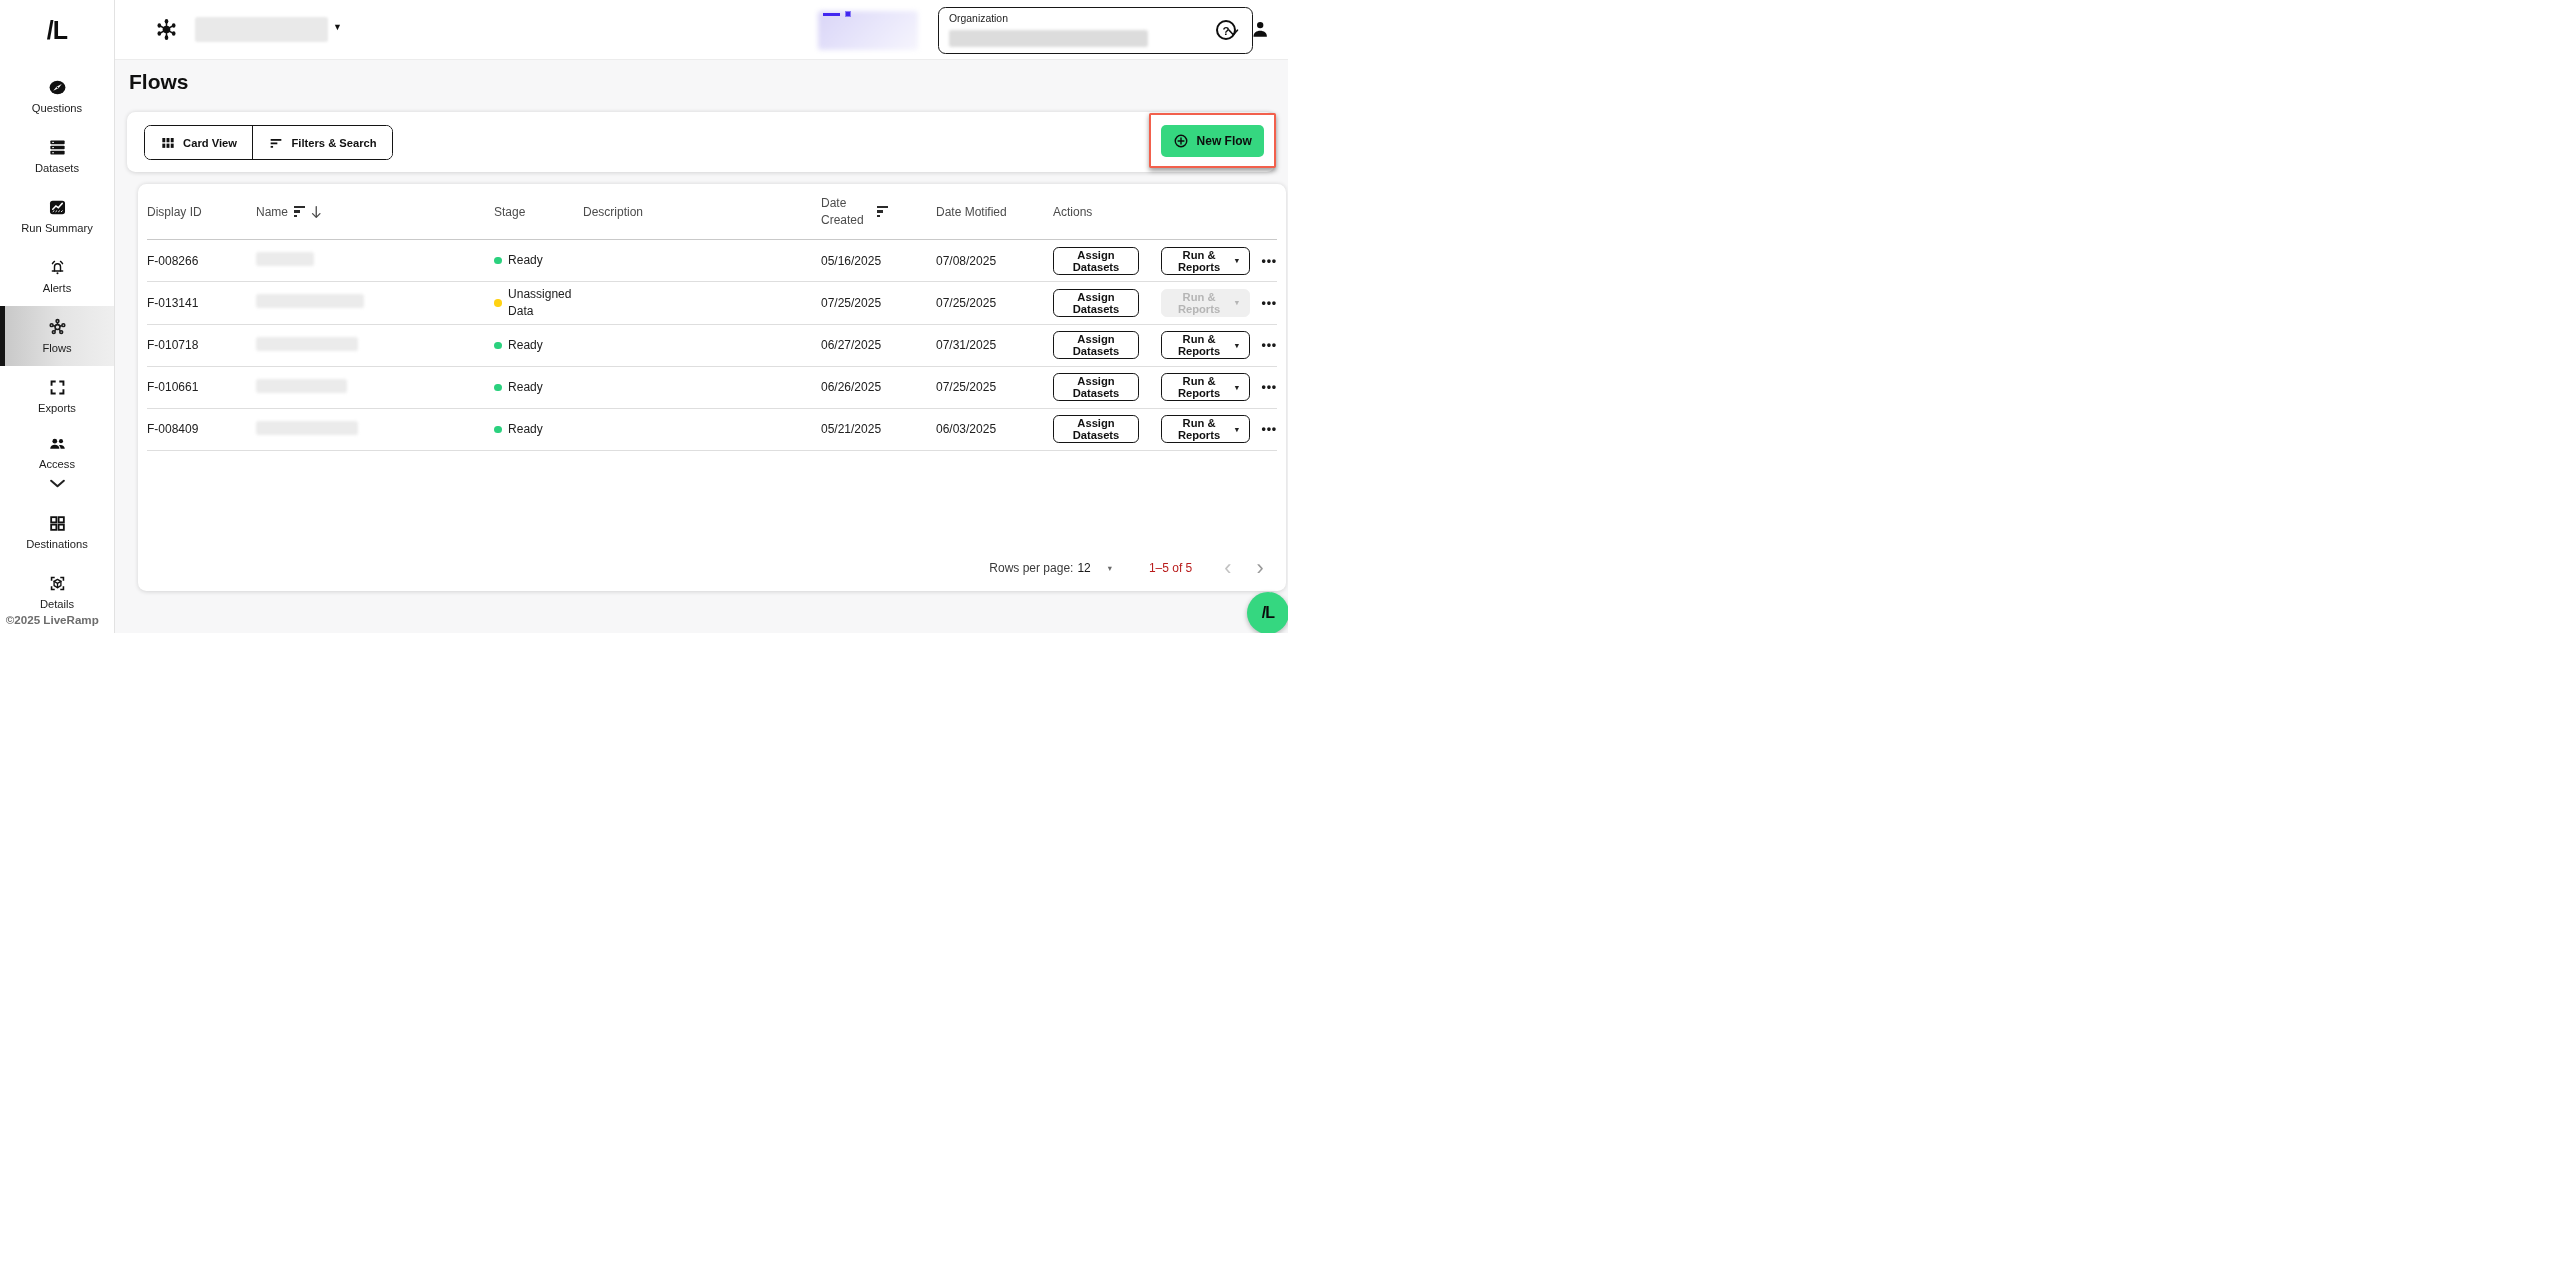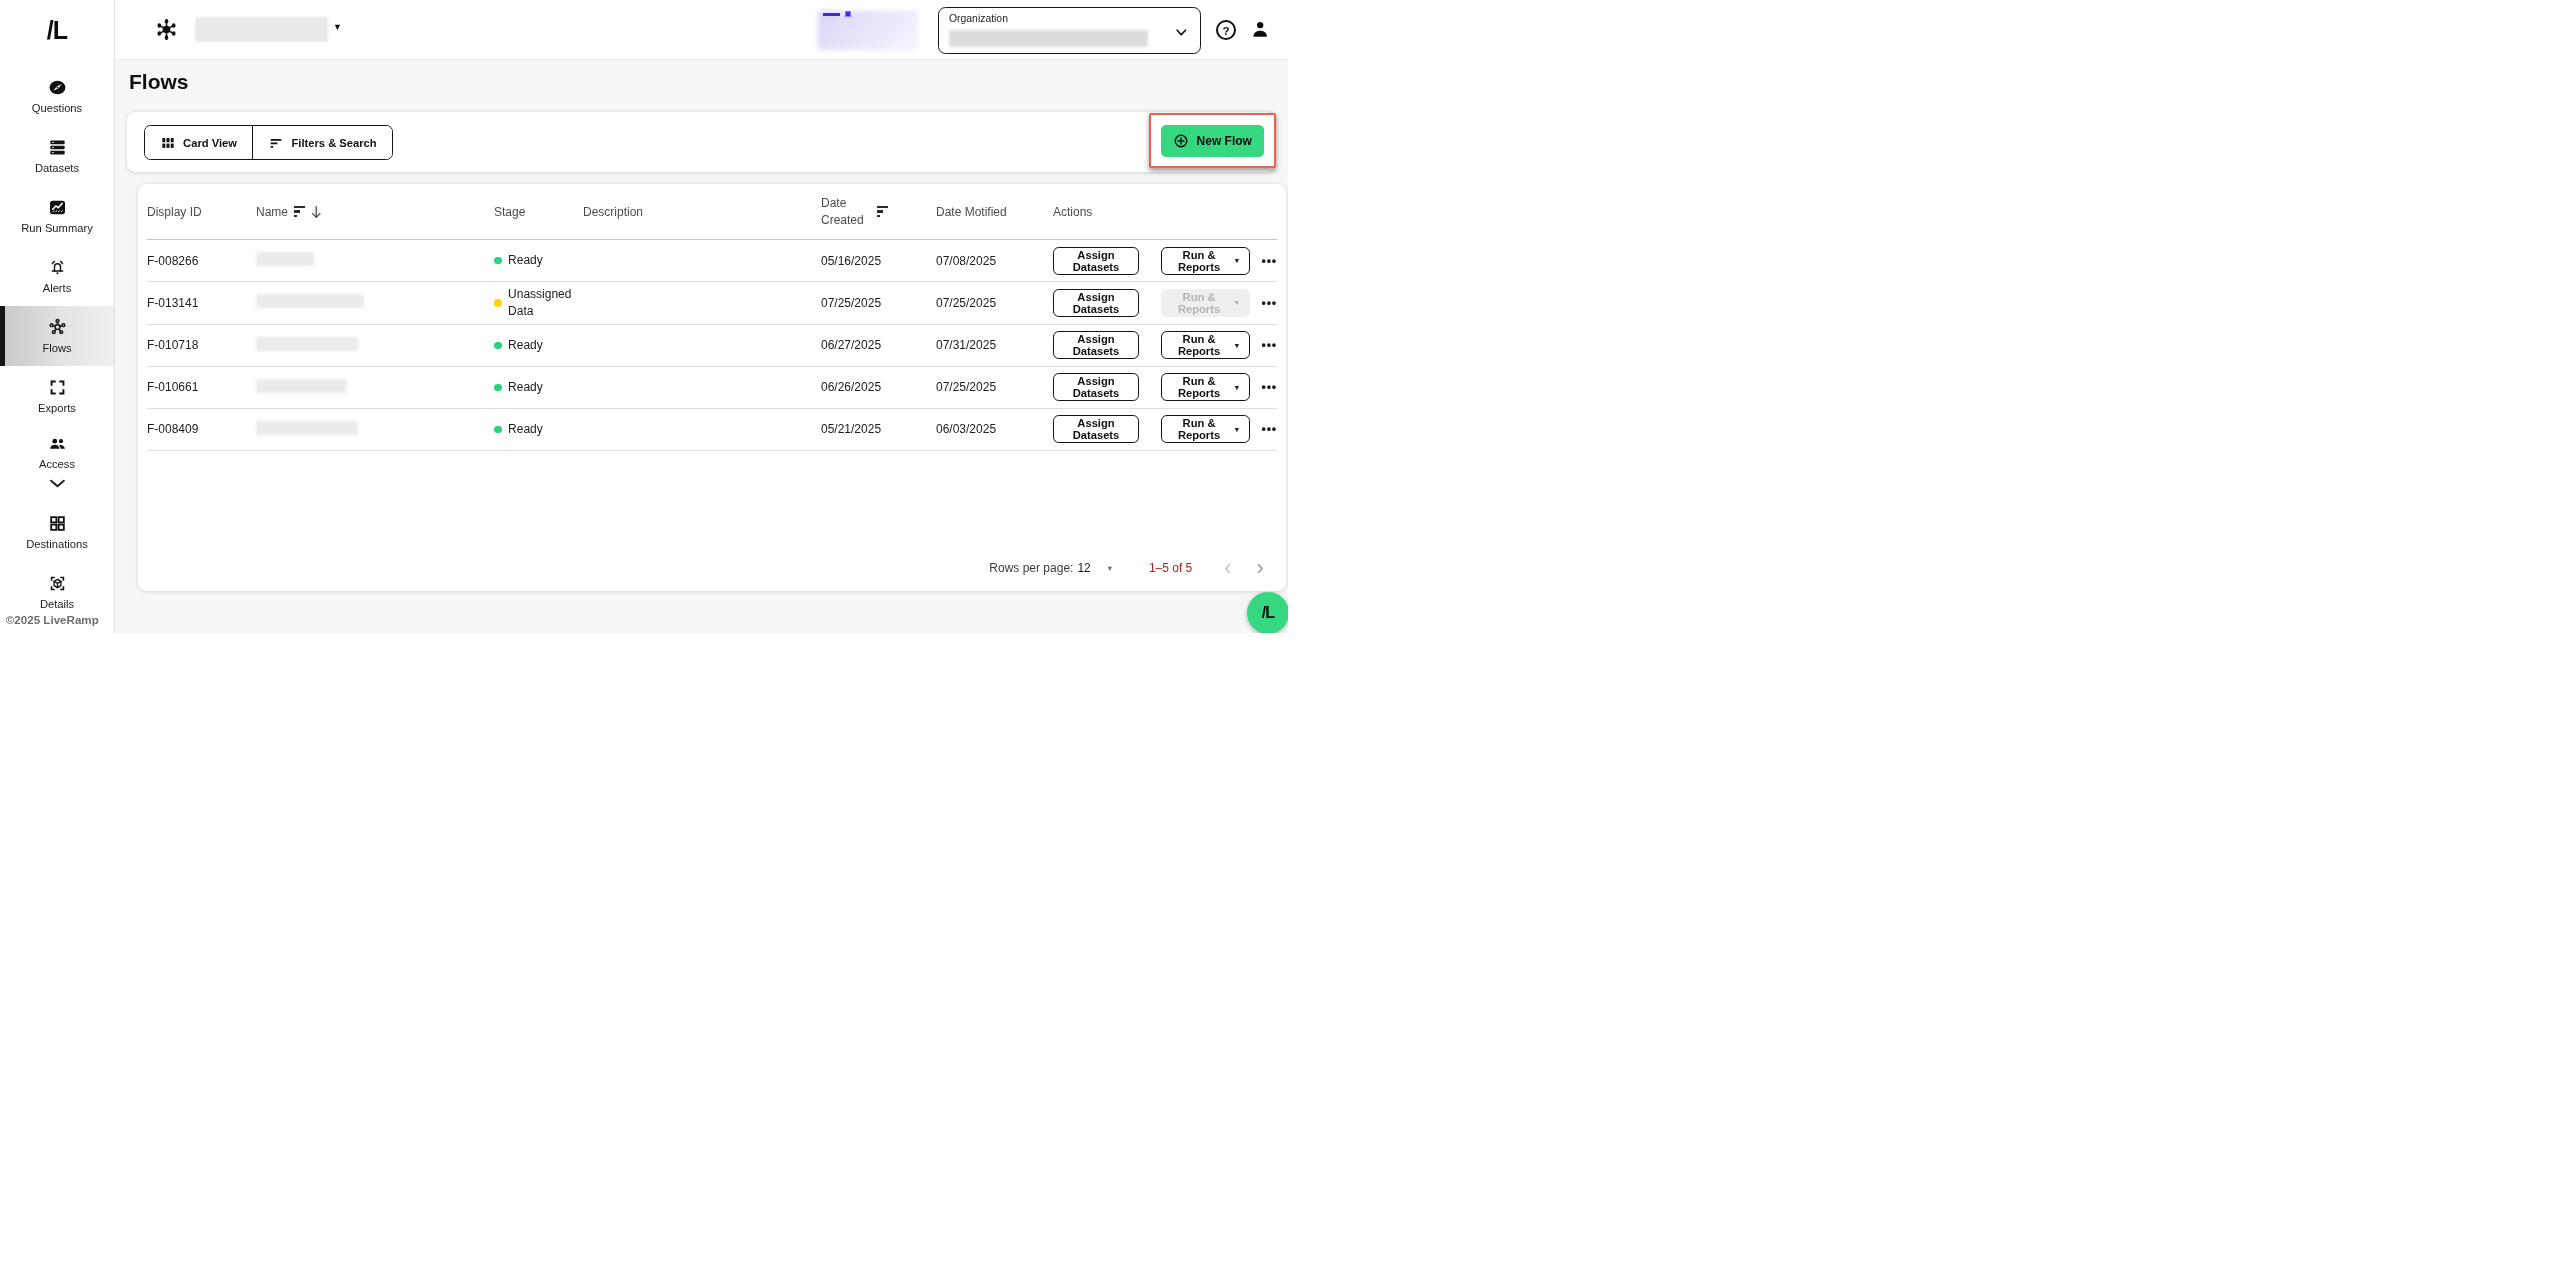--- a/index.html
+++ b/index.html
@@ -8,21 +8,21 @@
 
   
   .topbar { position:absolute; left:115px; top:0; right:0; height:60px; background:#fff; border-bottom:0.8px solid #ececec; z-index:4; }
   .hub-icon { position:absolute; left:40px; top:18px; width:23px; height:23px; }
   .flow-pill { position:absolute; left:80px; top:17.4px; width:133px; height:25px; background:#e9e9e9; border-radius:2.5px; filter:blur(1.2px); }
   .flow-caret { position:absolute; left:218px; top:22.4px; font-size:9px; color:#111; }
   .blur-purple { position:absolute; left:703px; top:10.8px; width:100px; height:39px; border-radius:3.3px;
                  background:linear-gradient(135deg,#d9d5f7 0%,#e9e7fb 55%,#f6f5fd 100%); filter:blur(2.5px); }
   .purple-link { position:absolute; left:708px; top:13.3px; width:16.6px; height:2.5px; background:#4126f0; }
   .purple-dot  { position:absolute; left:730px; top:10.8px; width:5.8px; height:5.8px; background:#4126f0; border:0.8px solid #8a7cf5; }
-  .org-box { position:absolute; left:823px; top:6.6px; width:263px; height:47px; border:1.7px solid #171717; border-radius:7.5px; background:#fff; cursor:pointer; }
+  .org-box { position:absolute; left:823px; top:6.6px; width:315px; height:47px; border:1.7px solid #171717; border-radius:7.5px; background:#fff; cursor:pointer; }
   .org-label { position:absolute; left:10px; top:5px; font-size:10.4px; color:#1d1d1d; }
   .org-pill { position:absolute; left:10px; top:22.4px; width:199px; height:17.4px; background:#dcdcdc; border-radius:2.5px; filter:blur(1.7px); }
   .org-chevron { position:absolute; right:10.8px; top:16px; }
   .help-btn { position:absolute; left:1101px; top:20px; width:20px; height:20px; border:2.2px solid #0e0e0e; border-radius:50%;
               display:flex; align-items:center; justify-content:center; font-size:11.6px; font-weight:800; color:#0e0e0e; cursor:pointer; }
   .person-btn { position:absolute; left:1134px; top:18px; width:22.4px; height:22.4px; cursor:pointer; }
 
   
   .sidebar { position:absolute; left:0; top:0; width:115px; height:633px; background:#fff; border-right:0.8px solid #e2e2e2; z-index:6; }
   .logo { height:60px; display:flex; align-items:center; justify-content:center; font-size:25px; font-weight:800; color:#0d0d0d; letter-spacing:-0.8px; }

